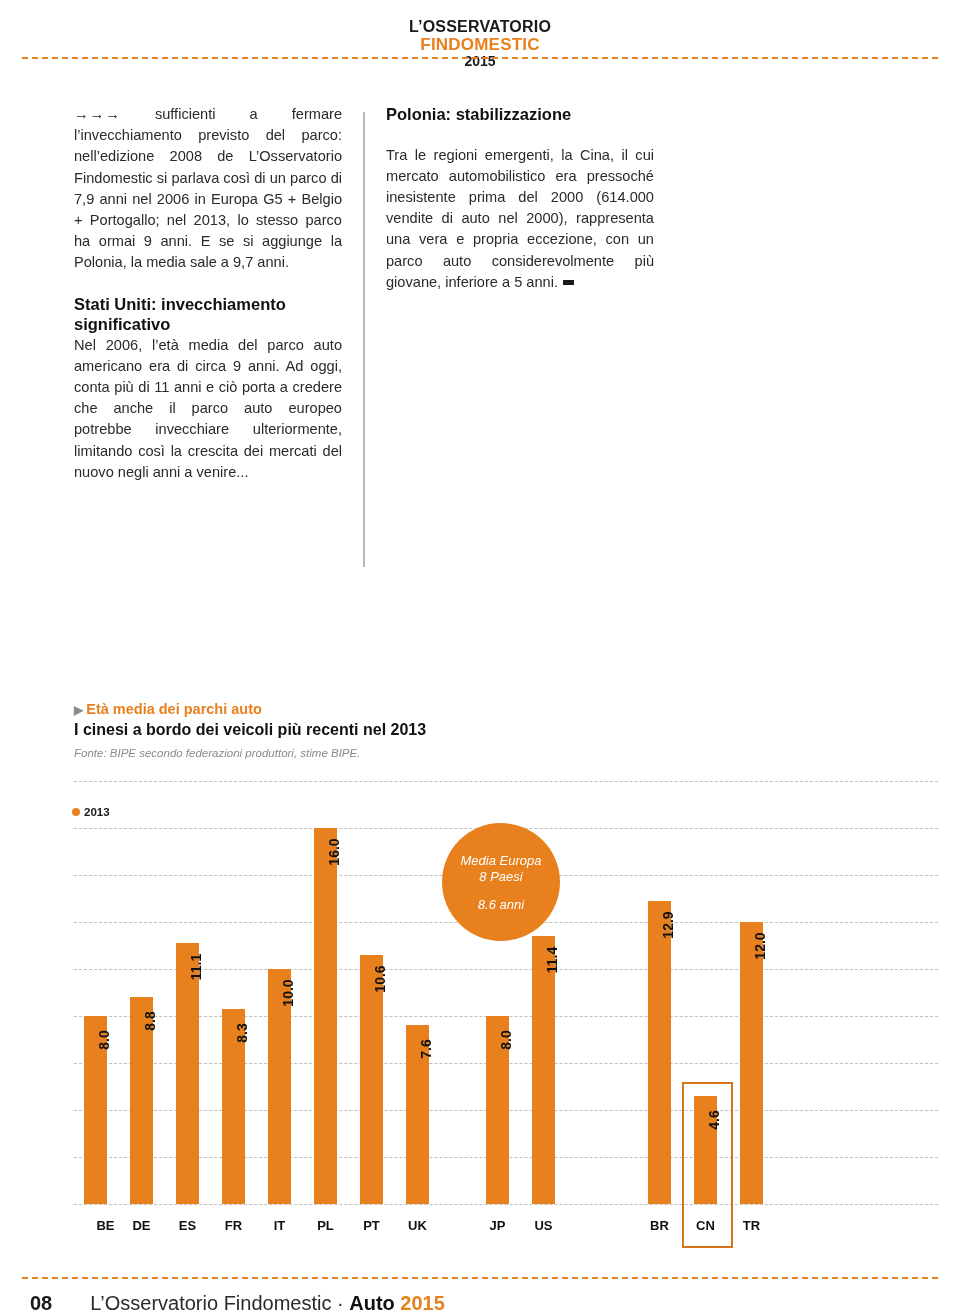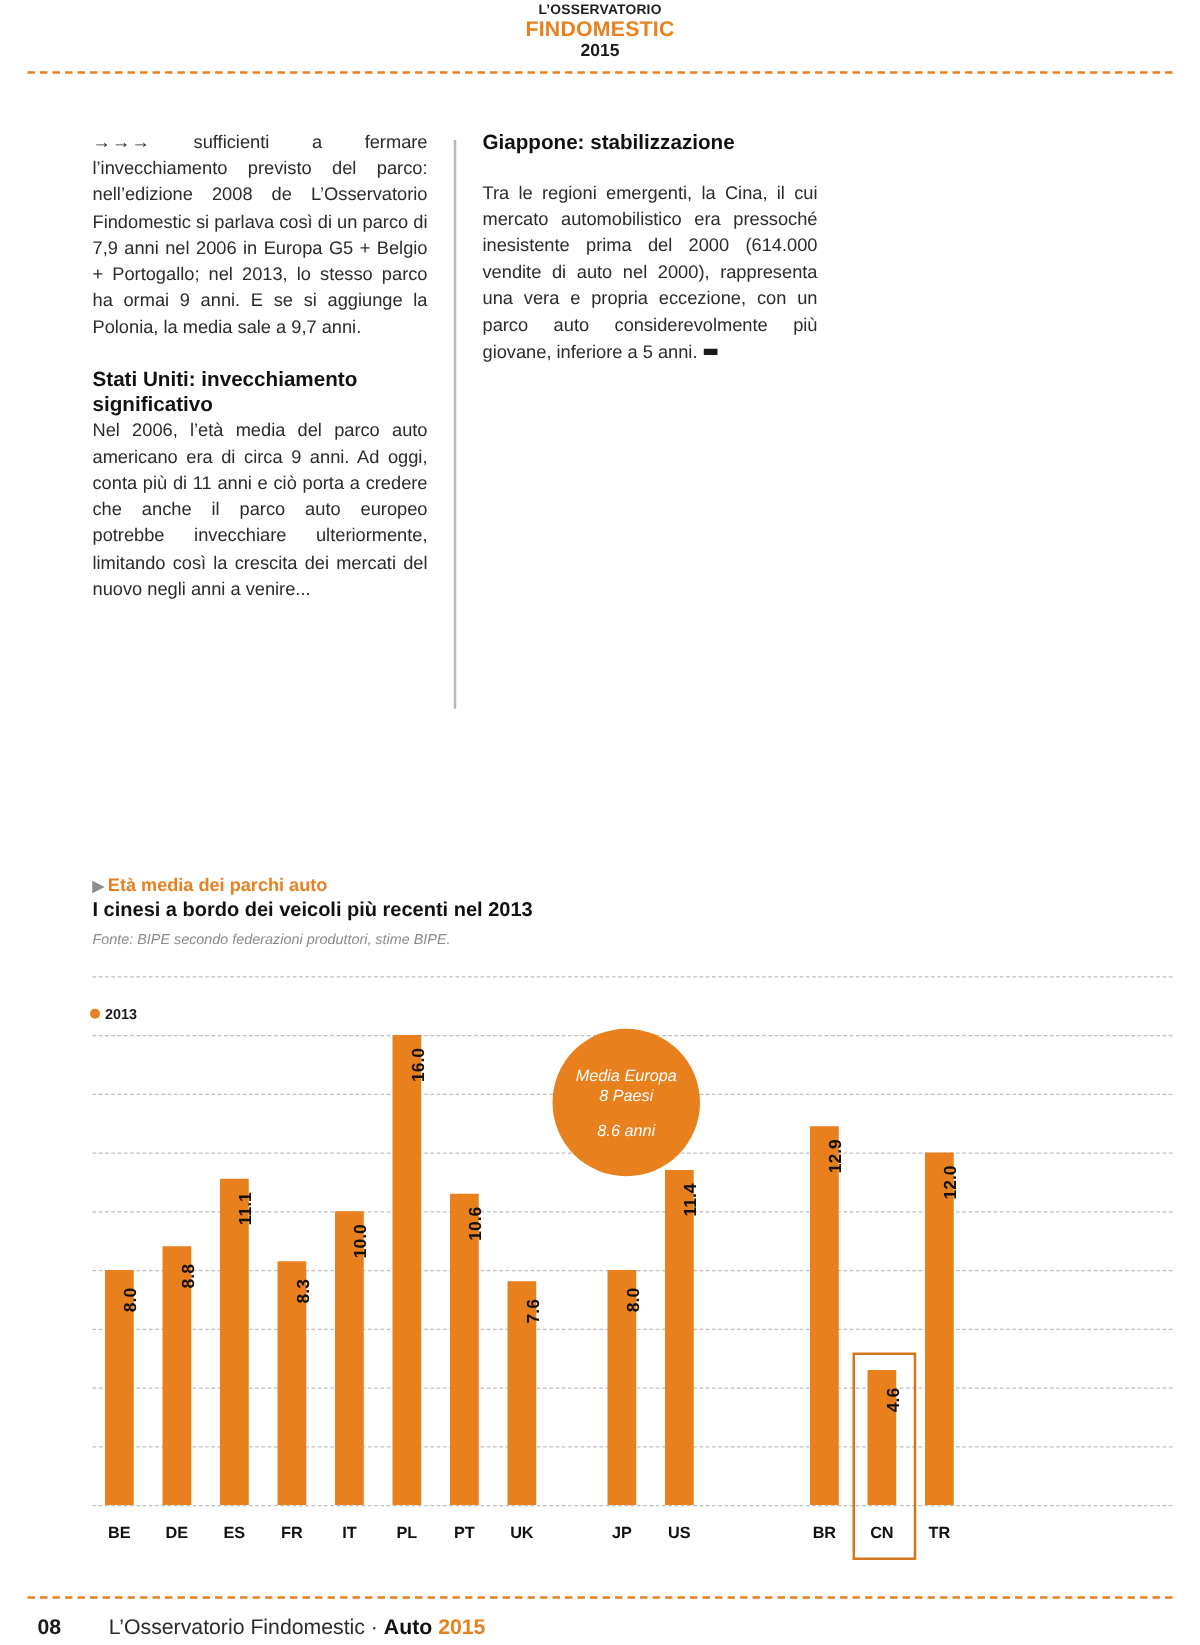--- a/index.html
+++ b/index.html
@@ -6,21 +6,21 @@
   body{
     width:960px;height:1316px;background:#ffffff;
     font-family:"Liberation Sans", sans-serif;
     color:#1a1a1a;position:relative;overflow:hidden;
   }
   .page{position:absolute;inset:0;}
 
   
   .masthead{position:absolute;left:0;top:0;width:960px;height:54px;}
   .mast-inner{text-align:center;line-height:1.0;}
-  .mast-l1{font-size:11px;font-weight:bold;letter-spacing:0.2px;color:#1a1a1a;padding-top:3px;}
+  .mast-l1{font-size:16px;font-weight:bold;letter-spacing:0.2px;color:#1a1a1a;padding-top:19px;}
   .mast-l2{font-size:17px;font-weight:bold;letter-spacing:0.2px;color:#E8801E;padding-top:1px;}
   .mast-l3{font-size:14px;font-weight:bold;color:#1a1a1a;padding-top:1px;}
 
   .dash-top{position:absolute;left:22px;top:57px;width:916px;height:0;
     border-top:2px dashed #E8801E;}
   .dash-bottom{position:absolute;left:22px;top:1277px;width:916px;height:0;
     border-top:2px dashed #E8801E;}
 
   
   .cols{position:absolute;left:74px;top:104px;width:580px;}
@@ -74,21 +74,21 @@
     position:absolute;border-radius:50%;background:#E8801E;color:#ffffff;
     display:flex;flex-direction:column;align-items:center;justify-content:center;
     text-align:center;font-style:italic;
   }
   .bubble .b1{font-size:13px;font-weight:normal;line-height:16px;}
   .bubble .b2{font-size:13px;font-weight:normal;margin-top:12px;}
 
   .cn-box{position:absolute;border:2px solid #D4761A;background:transparent;}
 
   
-  .footer{position:absolute;left:30px;top:1292px;font-size:17px;color:#2a2a2a;}
+  .footer{position:absolute;left:30px;top:1292px;font-size:20px;color:#2a2a2a;}
   .footer .pageno{font-weight:bold;color:#1a1a1a;margin-right:38px;}
   .footer .auto{font-weight:bold;color:#111;}
   .footer .yr{font-weight:bold;color:#E8801E;}
 </style>
 </head>
 <body>
 
 <div class="page">
 
   <div class="masthead">
@@ -104,21 +104,21 @@
     <div class="col-divider"></div>
 
     <div class="col col-left">
       <p class="body"><span class="arrows">→→→</span> <span>sufficienti a fermare l’invecchiamento previsto del parco: nell’edizione 2008 de L’Osservatorio Findomestic si parlava così di un parco di 7,9 anni nel 2006 in Europa G5 + Belgio + Portogallo; nel 2013, lo stesso parco ha ormai 9 anni. E se si aggiunge la Polonia, la media sale a 9,7 anni.</span></p>
       <div class="sec-gap"></div>
       <h3 class="sec">Stati Uniti: invecchiamento significativo</h3>
       <p class="body">Nel 2006, l’età media del parco auto americano era di circa 9 anni. Ad oggi, conta più di 11 anni e ciò porta a credere che anche il parco auto europeo potrebbe invecchiare ulteriormente, limitando così la crescita dei mercati del nuovo negli anni a venire...</p>
     </div>
 
     <div class="col col-right">
-      <h3 class="sec">Giappone: stabilizzazione</h3>
+      <h3 class="sec">Polonia: stabilizzazione</h3>
       <div class="sec-gap"></div>
       <p class="body"><span>Tra le regioni emergenti, la Cina, il cui mercato automobilistico era pressoché inesistente prima del 2000 (614.000 vendite di auto nel 2000), rappresenta una vera e propria eccezione, con un parco auto considerevolmente più giovane, inferiore a 5 anni.</span><span class="end-square"></span></p>
     </div>
   </div>
 
   <div class="chart-head">
     <div class="ch-kicker"><span class="tri">▶</span><span>Età media dei parchi auto</span></div>
     <div class="ch-title">I cinesi a bordo dei veicoli più recenti nel 2013</div>
     <div class="ch-source">Fonte: BIPE secondo federazioni produttori, stime BIPE.</div>
   </div>
@@ -175,21 +175,21 @@
           <div class="vlabel" style="top: 24px;">12.9</div>
         </div>
         <div class="bar" style="left: 620px; height: 108.1px;">
           <div class="vlabel" style="top: 24px;">4.6</div>
         </div>
         <div class="bar" style="left: 666px; height: 282px;">
           <div class="vlabel" style="top: 24px;">12.0</div>
         </div>
       </div>
     <div class="xlabels" id="xlabels">
-        <div class="bar-label" style="left: 10px;">BE</div>
+        <div class="bar-label" style="left: 20px;">BE</div>
         <div class="bar-label" style="left: 56px;">DE</div>
         <div class="bar-label" style="left: 102px;">ES</div>
         <div class="bar-label" style="left: 148px;">FR</div>
         <div class="bar-label" style="left: 194px;">IT</div>
         <div class="bar-label" style="left: 240px;">PL</div>
         <div class="bar-label" style="left: 286px;">PT</div>
         <div class="bar-label" style="left: 332px;">UK</div>
         <div class="bar-label" style="left: 412px;">JP</div>
         <div class="bar-label" style="left: 458px;">US</div>
         <div class="bar-label" style="left: 574px;">BR</div>

